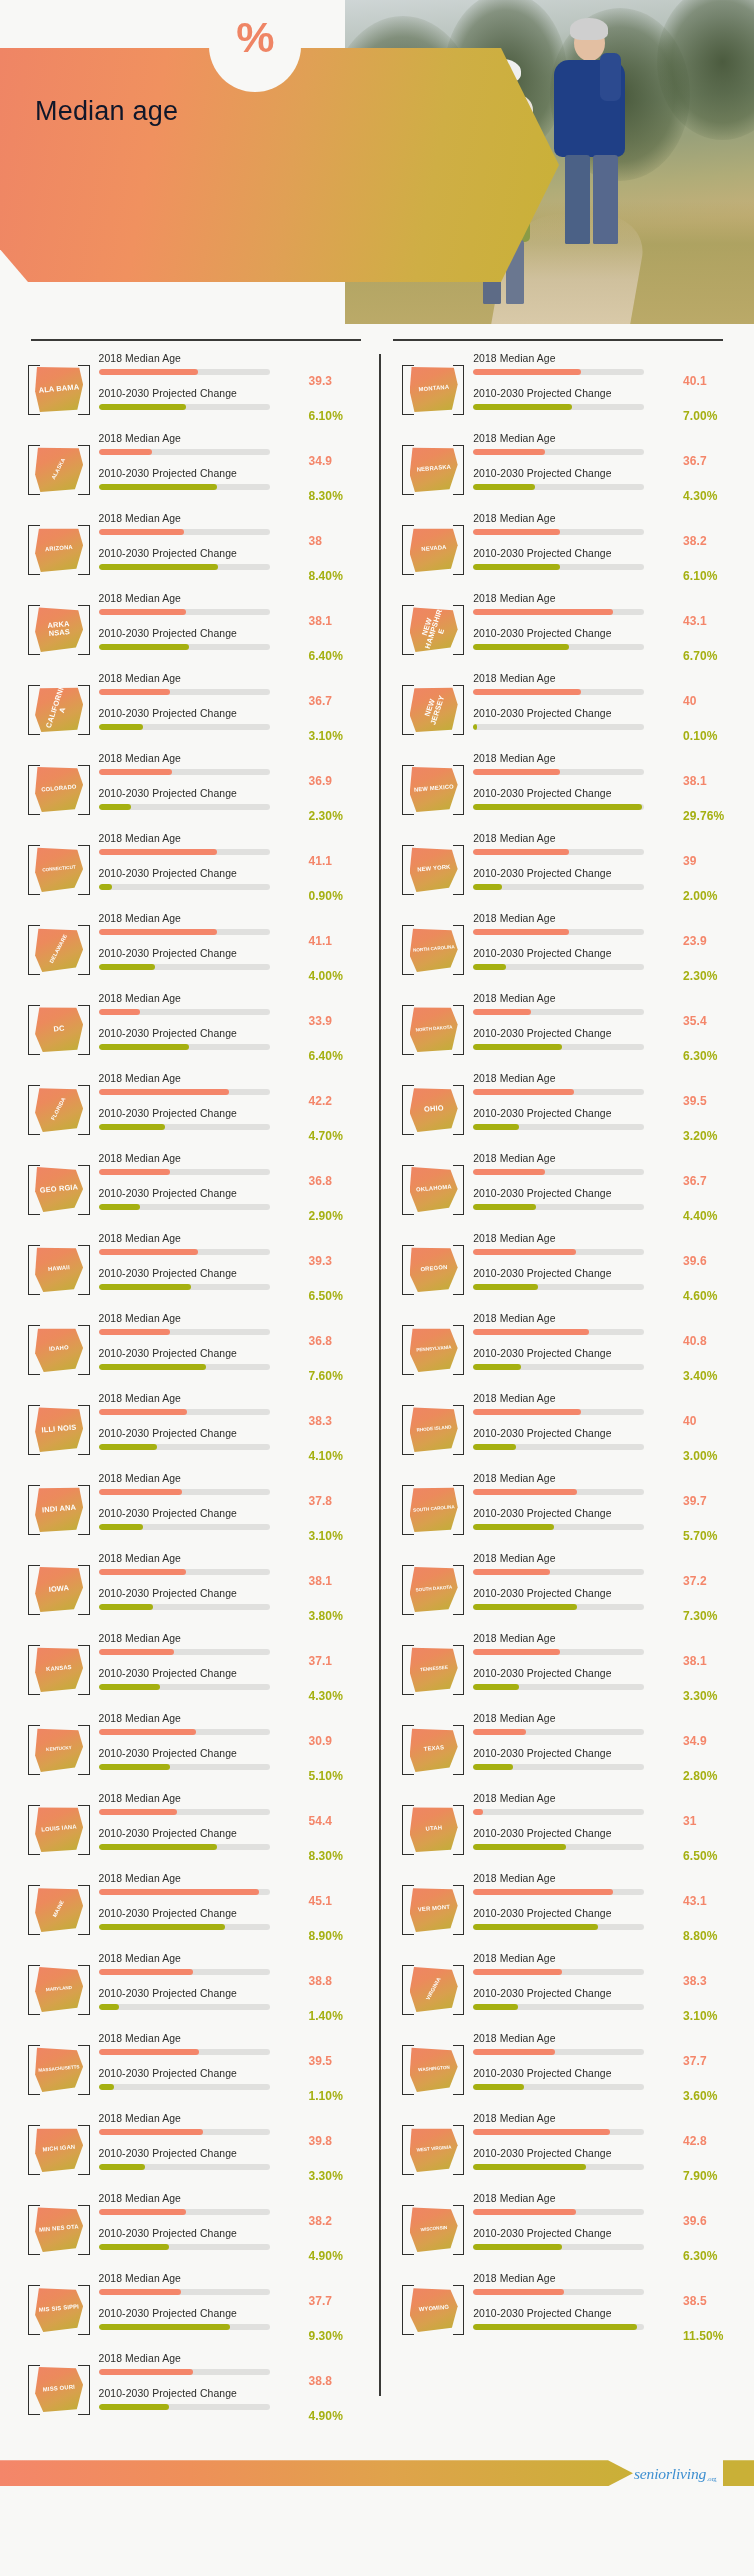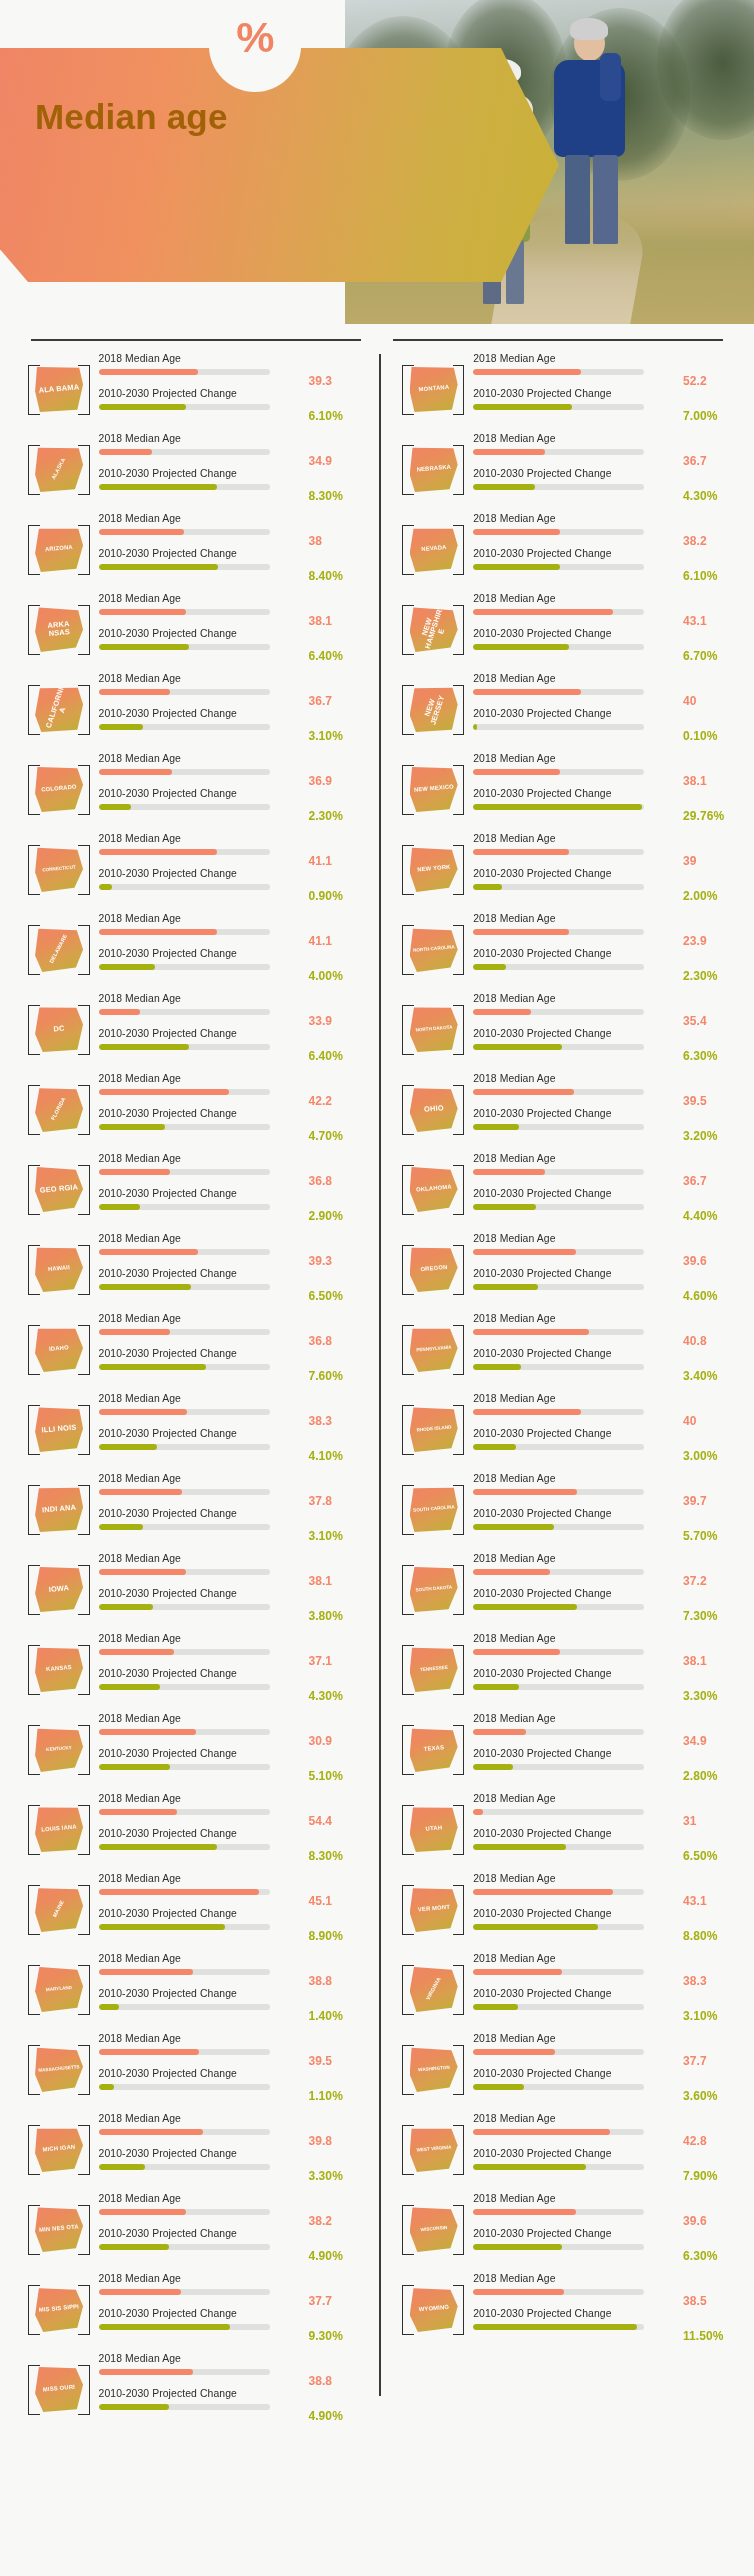--- a/index.html
+++ b/index.html
@@ -76,23 +76,23 @@
     font-size: 43px; font-weight: 700;
     z-index: 4;
     letter-spacing: -0.8px;
   }
   .pct-a { color: #ef8565; }
   .hdr-title {
     position: absolute;
     left: 35px; top: 95px;
     width: 353px;
     z-index: 5;
-    color: #a16207;
-    font-size: 35px;
-    font-weight: 700;
+    color: #0f172a;
+    font-size: 27px;
+    font-weight: 400;
     line-height: 1.23;
     letter-spacing: 0.2px;
   }
 
   
   .rule-wrap { position: relative; width: 755px; height: 20px; }
   .rule {
     position: absolute; top: 10px; height: 1.6px; background: #3a3a38;
   }
   .rule.left { left: 31px; width: 330px; }
@@ -994,21 +994,21 @@
               </div>
             </div>
             <div class="metric">
               <div class="m-label">2010-2030 Projected Change</div>
               <div class="track">
                 <div class="fill chg" style="width: 58%;"></div>
               </div>
             </div>
           </div>
           <div class="vals">
-            <div class="val age">52.2</div>
+            <div class="val age">40.1</div>
             <div class="val chg">7.00%</div>
           </div>
         </div>
         <div class="srow">
           <div class="badge">
             <div class="bracket"></div>
             <div class="blob" style="clip-path: polygon(6% 4%, 91% 5%, 100% 41%, 83% 94%, 11% 100%, 0% 62%);">
               <div class="blob-txt tiny">NEBRASKA</div>
             </div>
           </div>
@@ -1625,15 +1625,23 @@
             </div>
           </div>
           <div class="vals">
             <div class="val age">38.5</div>
             <div class="val chg">11.50%</div>
           </div>
         </div>
       </div>
   </div>
 
+  <div class="footer">
+    <div class="foot-bar"></div>
+    <div class="foot-bar-2"></div>
+    <div class="foot-logo">
+      <span>seniorliving</span>
+      <span class="tld">.org</span>
+    </div>
+  </div>
 
 </div>
 
 
 </body></html>

